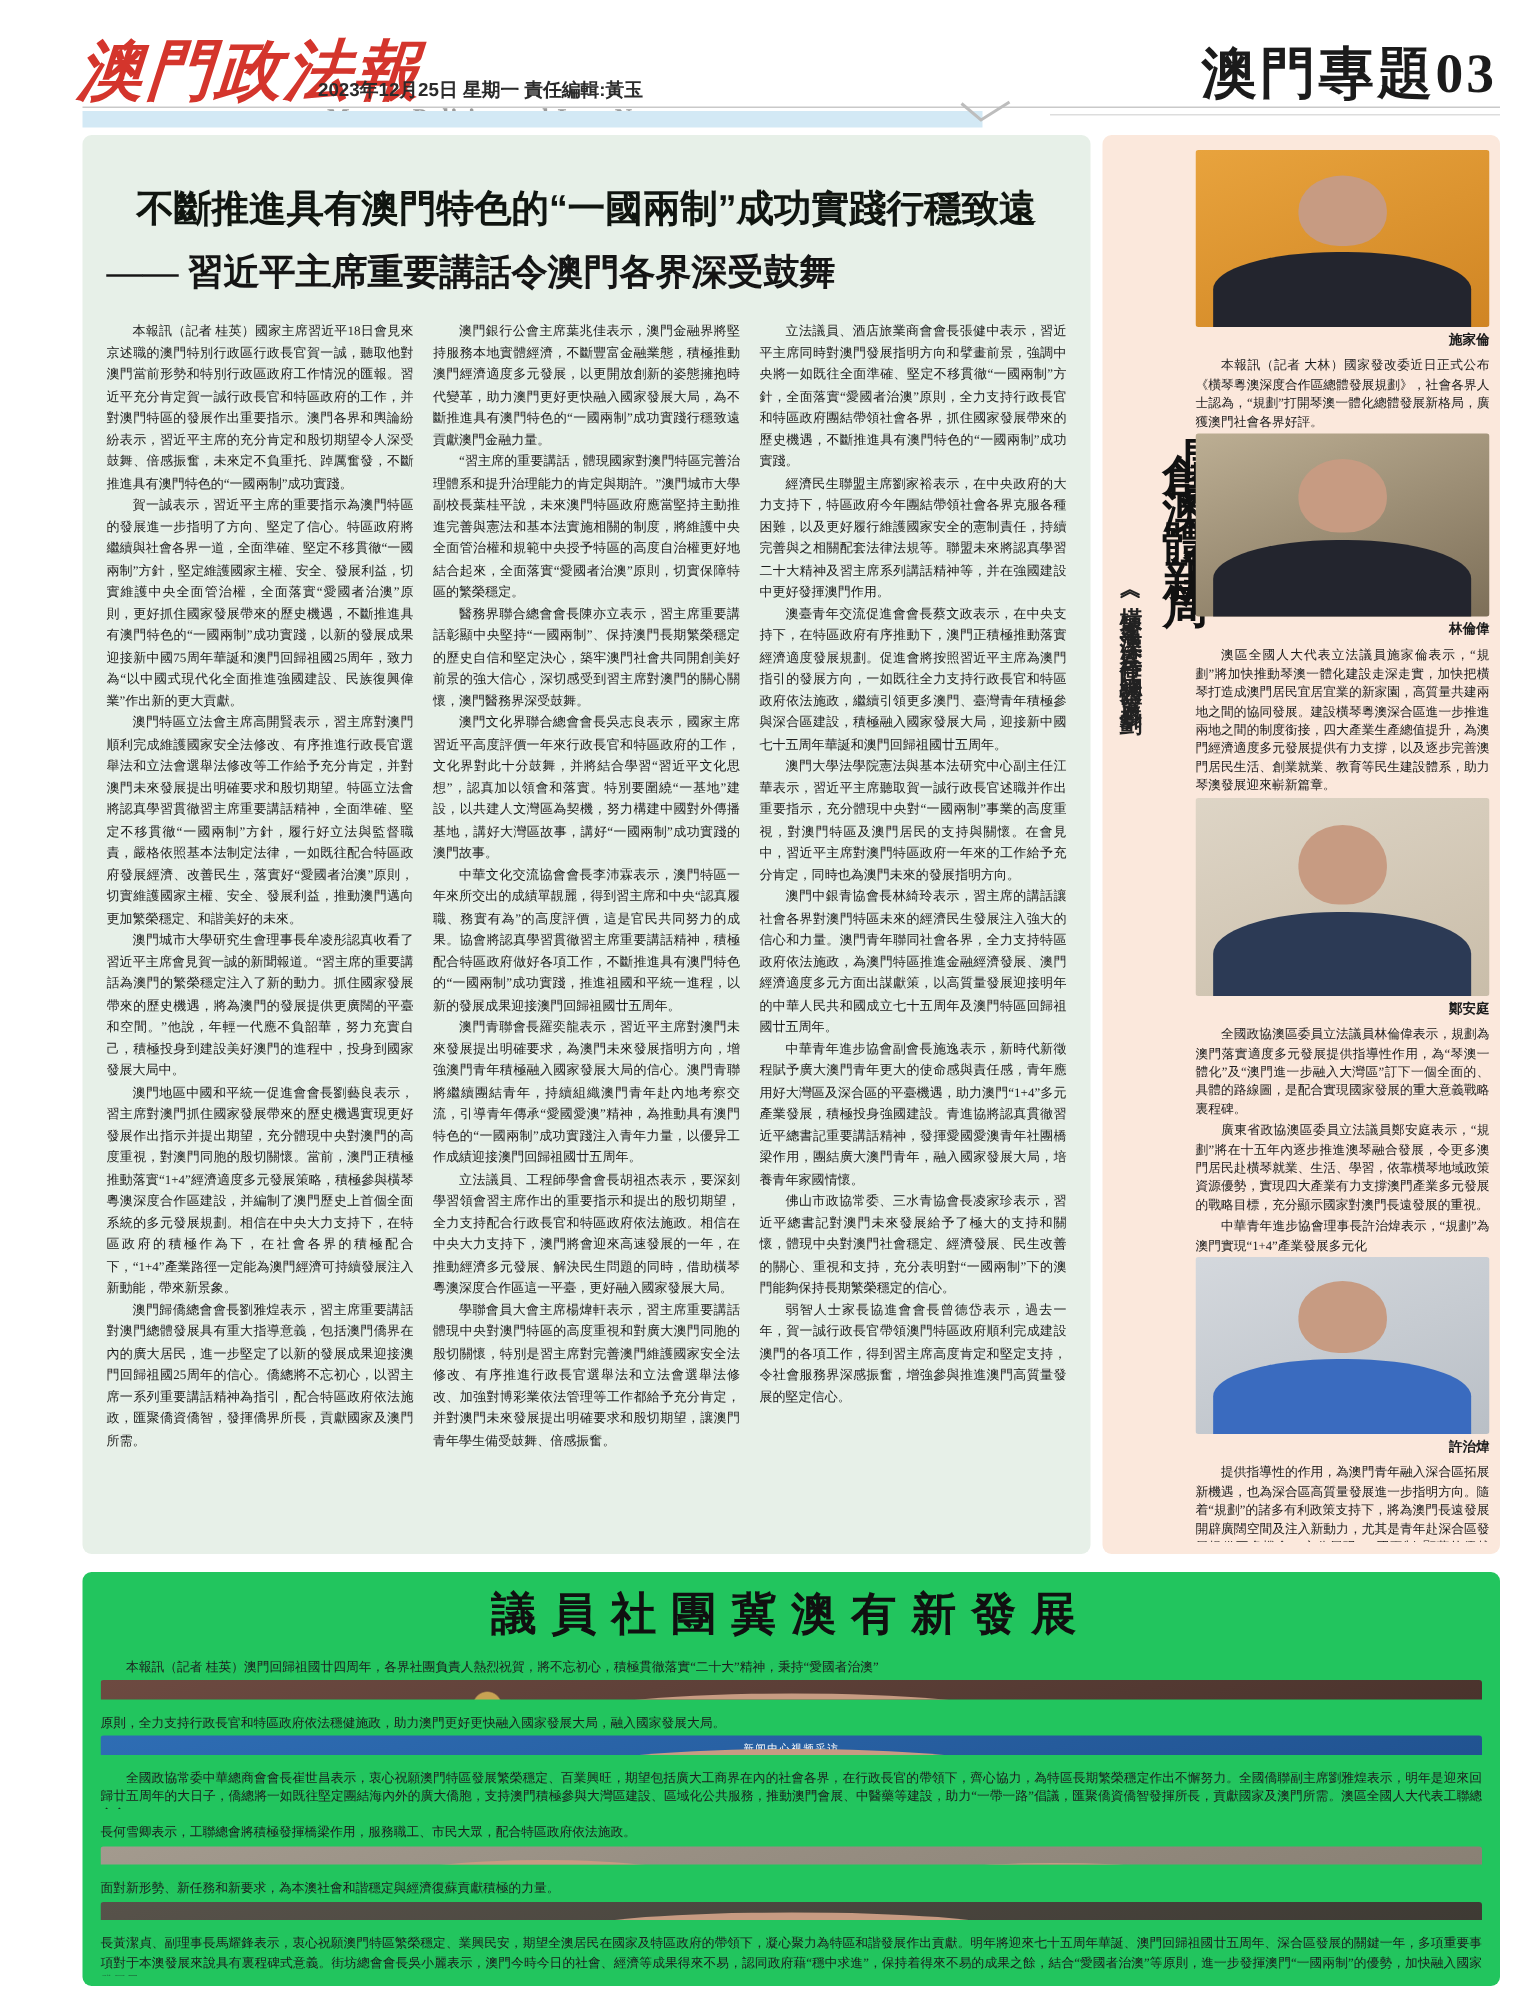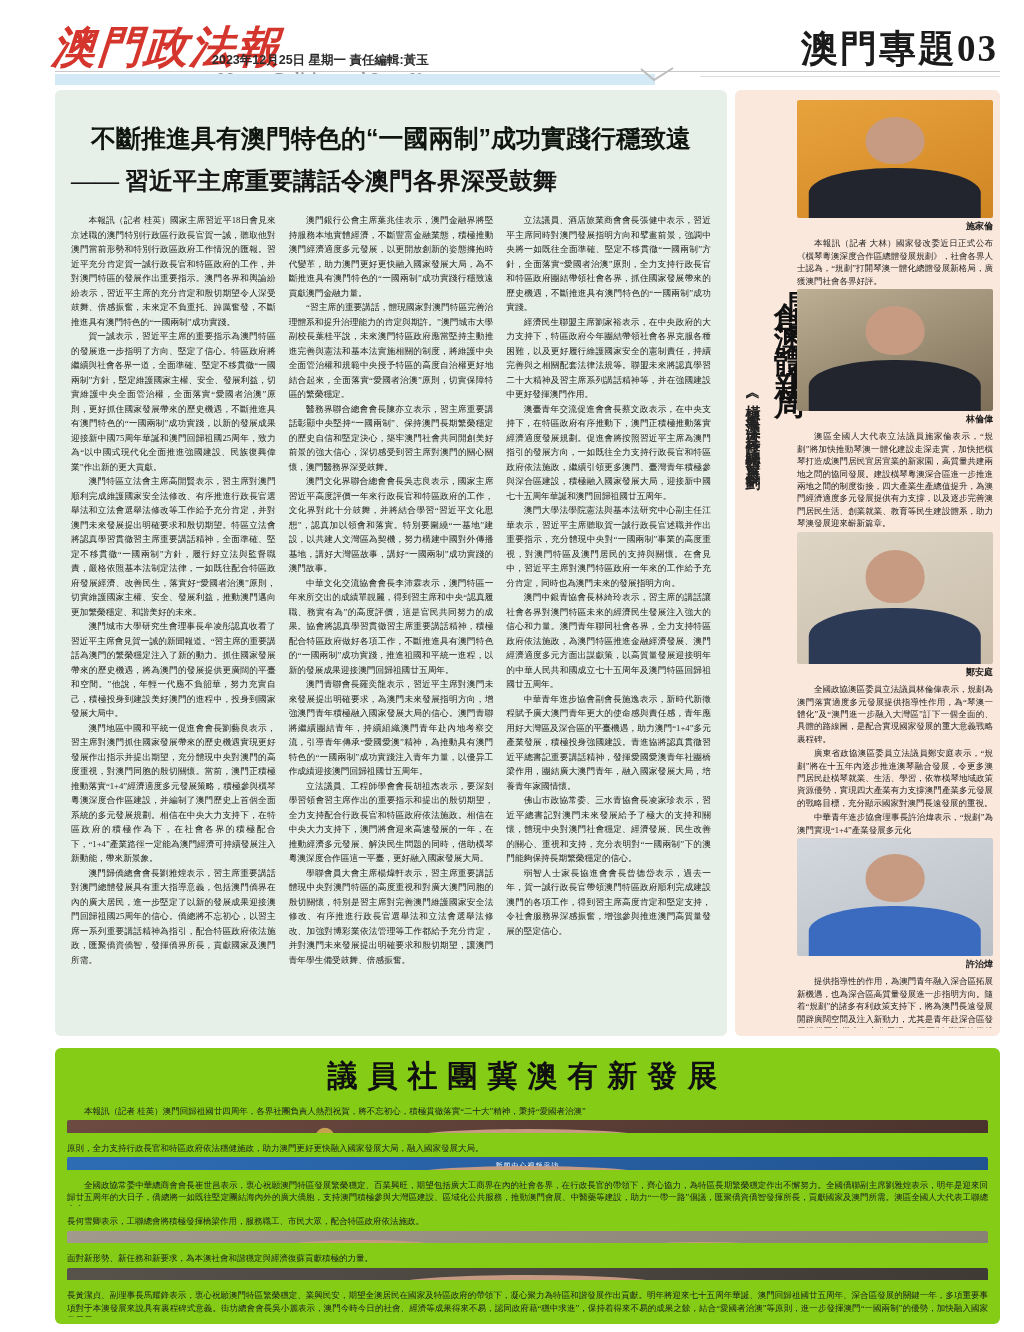--- a/index.html
+++ b/index.html
@@ -64,21 +64,21 @@
   .ph-hexueqing .torso{background:#c22a35;}
   .ph-mahuang{height:96px;background:linear-gradient(160deg,#a39a8e,#837a6e);}
   .ph-mahuang .head{left:32%;width:22%;height:26%;top:10%;}
   .ph-mahuang .head2{position:absolute;left:58%;top:12%;width:22%;height:25%;background:#c79b82;border-radius:50%;}
   .ph-mahuang .torso{left:33%;width:34%;height:62%;background:#3a3f4a;}
   .ph-mahuang .torso2{position:absolute;left:56%;bottom:-2%;width:34%;height:60%;background:#8a93a3;border-radius:44% 44% 0 0;}
   .ph-liujiayu{height:52px;background:linear-gradient(160deg,#57524a,#3b3731);}
   .ph-wuxiaoli{height:62px;background:linear-gradient(160deg,#cfc4ae,#b8ab92);}
   .ph-wuxiaoli .torso{background:#e8e5de;}
   
-  .bottom-box{position:absolute;left:55px;top:1048px;width:945px;height:276px;background:#84cc16;
+  .bottom-box{position:absolute;left:55px;top:1048px;width:945px;height:276px;background:#22c55e;
               border-radius:6px;padding:8px 12px;box-sizing:border-box;overflow:hidden;}
   .bottom-h1{font-family:"Liberation Sans","DejaVu Sans",sans-serif;font-weight:900;font-size:30px;
              text-align:center;letter-spacing:10px;color:#101010;}
   .bottom-cols{display:flex;gap:9px;margin-top:8px;height:212px;overflow:hidden;flex-direction:column;}
   .bcol{flex:1 1 0;font-size:8.5px;line-height:12.4px;text-align:justify;overflow:hidden;}
   .bcol p{margin:0;text-indent:2em;}
   .bcol p.noindent{text-indent:0;}
   .bcol .photo{margin-top:3px;}
 </style>
 </head>

